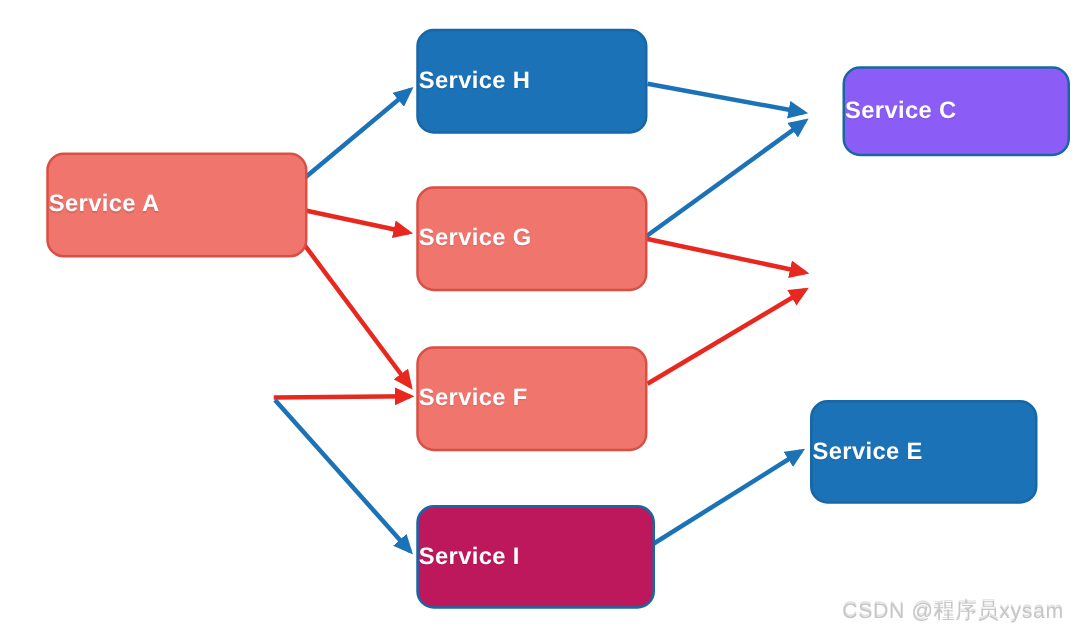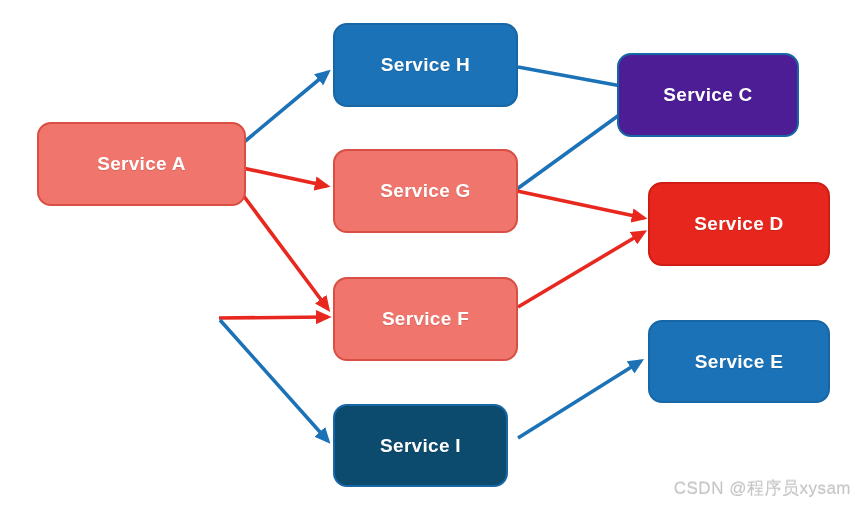--- a/index.html
+++ b/index.html
@@ -16,21 +16,21 @@
     left: 0; top: 0;
     width: 865px; height: 508px;
     pointer-events: none;
   }
   .node {
     position: absolute;
     box-sizing: border-box;
     border-radius: 14px;
     display: flex;
     align-items: center;
-    justify-content: center;
+    justify-content: flex-start;
     border: 2px solid transparent;
   }
   .node span {
     color: #ffffff;
     font-size: 19px;
     font-weight: 600;
     letter-spacing: 0.3px;
     text-shadow: 0 1px 1px rgba(0,0,0,0.12);
   }
   #watermark {
@@ -75,28 +75,25 @@
   </div>
   <div class="node" style="left: 333px; top: 23px; width: 185px; height: 84px; background: rgb(27, 114, 183); border-color: rgb(23, 103, 166);">
     <span>Service H</span>
   </div>
   <div class="node" style="left: 333px; top: 277px; width: 185px; height: 84px; background: rgb(240, 117, 108); border-color: rgb(217, 79, 68);">
     <span>Service F</span>
   </div>
   <div class="node" style="left: 333px; top: 149px; width: 185px; height: 84px; background: rgb(240, 117, 108); border-color: rgb(217, 79, 68);">
     <span>Service G</span>
   </div>
-  <div class="node" style="left: 333px; top: 404px; width: 175px; height: 83px; background: #0c4a6e; border-color: rgb(23, 103, 166);">
+  <div class="node" style="left: 333px; top: 404px; width: 191px; height: 83px; background: #be185d; border-color: rgb(23, 103, 166);">
     <span>Service I</span>
   </div>
-  <div class="node" style="left: 617px; top: 53px; width: 182px; height: 84px; background: #4c1d95; border-color: rgb(23, 103, 166);">
+  <div class="node" style="left: 674px; top: 53px; width: 182px; height: 72px; background: #8b5cf6; border-color: rgb(23, 103, 166);">
     <span>Service C</span>
-  </div>
-  <div class="node" style="left: 648px; top: 182px; width: 182px; height: 84px; background: rgb(231, 39, 29); border-color: rgb(207, 29, 20);">
-    <span>Service D</span>
   </div>
   <div class="node" style="left: 648px; top: 320px; width: 182px; height: 83px; background: rgb(27, 114, 183); border-color: rgb(23, 103, 166);">
     <span>Service E</span>
   </div>
 
   <div id="watermark">CSDN @程序员xysam</div>
 
 </div>
 
 </body></html>

